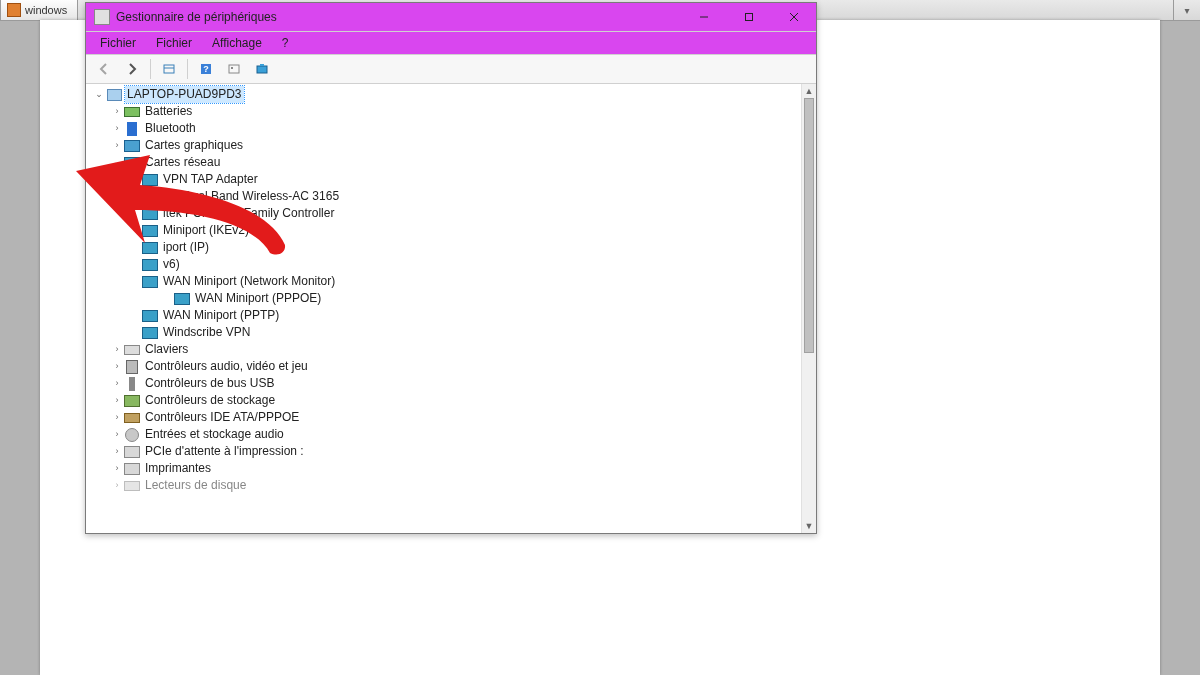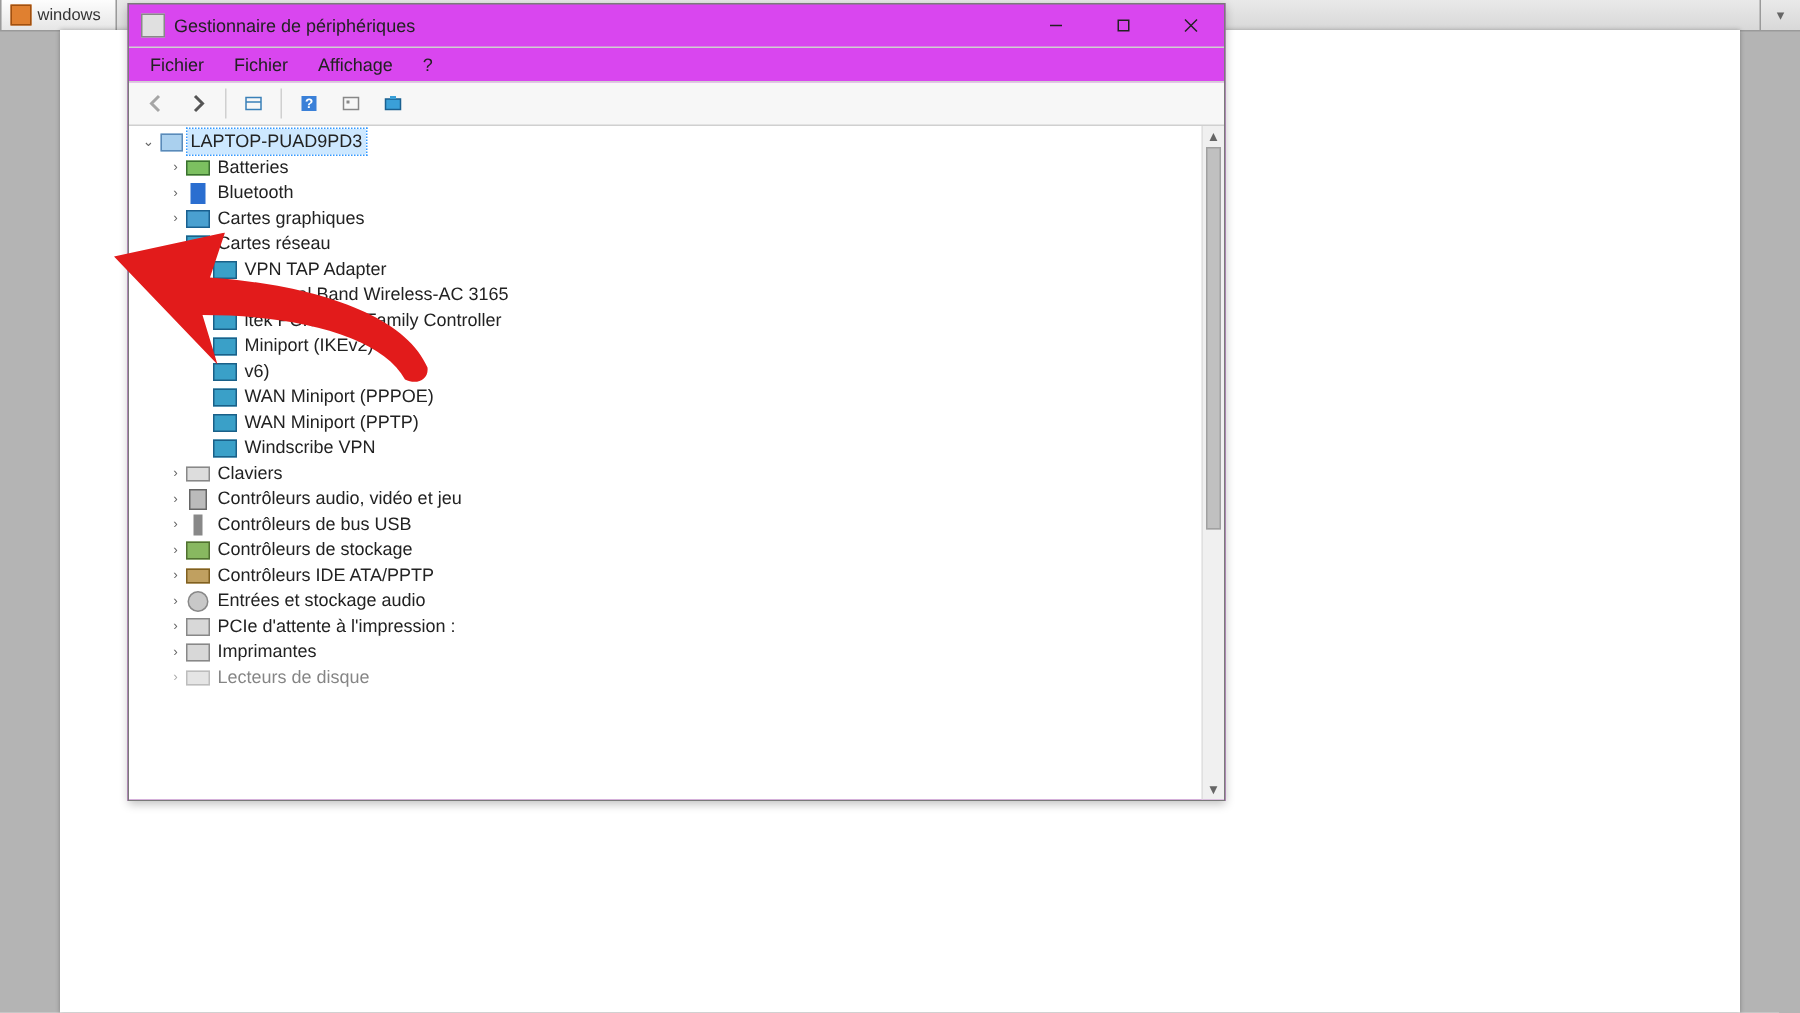--- a/index.html
+++ b/index.html
@@ -381,26 +381,38 @@
       <div class="tree-row" style="padding-left:56px">
         <span class="icon">
             <span class="ic-network"></span>
           </span>
         <span class="label">Miniport (IKEv2)</span>
       </div>
       <div class="tree-row" style="padding-left:56px">
         <span class="icon">
             <span class="ic-network"></span>
           </span>
+        <span class="label">iport (IP)</span>
+      </div>
+      <div class="tree-row" style="padding-left:56px">
+        <span class="icon">
+            <span class="ic-network"></span>
+          </span>
         <span class="label">v6)</span>
       </div>
       <div class="tree-row" style="padding-left:56px">
         <span class="icon">
             <span class="ic-network"></span>
           </span>
+        <span class="label">WAN Miniport (Network Monitor)</span>
+      </div>
+      <div class="tree-row" style="padding-left:88px">
+        <span class="icon">
+            <span class="ic-network"></span>
+          </span>
         <span class="label">WAN Miniport (PPPOE)</span>
       </div>
       <div class="tree-row" style="padding-left:56px">
         <span class="icon">
             <span class="ic-network"></span>
           </span>
         <span class="label">WAN Miniport (PPTP)</span>
       </div>
       <div class="tree-row" style="padding-left:56px">
         <span class="icon">
@@ -435,21 +447,21 @@
         <span class="icon">
             <span class="ic-storage"></span>
           </span>
         <span class="label">Contrôleurs de stockage</span>
       </div>
       <div class="tree-row" style="padding-left:24px">
         <span class="expander">›</span>
         <span class="icon">
             <span class="ic-ide"></span>
           </span>
-        <span class="label">Contrôleurs IDE ATA/PPTP</span>
+        <span class="label">Contrôleurs IDE ATA/PPPOE</span>
       </div>
       <div class="tree-row" style="padding-left:24px">
         <span class="expander">›</span>
         <span class="icon">
             <span class="ic-audio"></span>
           </span>
         <span class="label">Entrées et stockage audio</span>
       </div>
       <div class="tree-row" style="padding-left:24px">
         <span class="expander">›</span>

